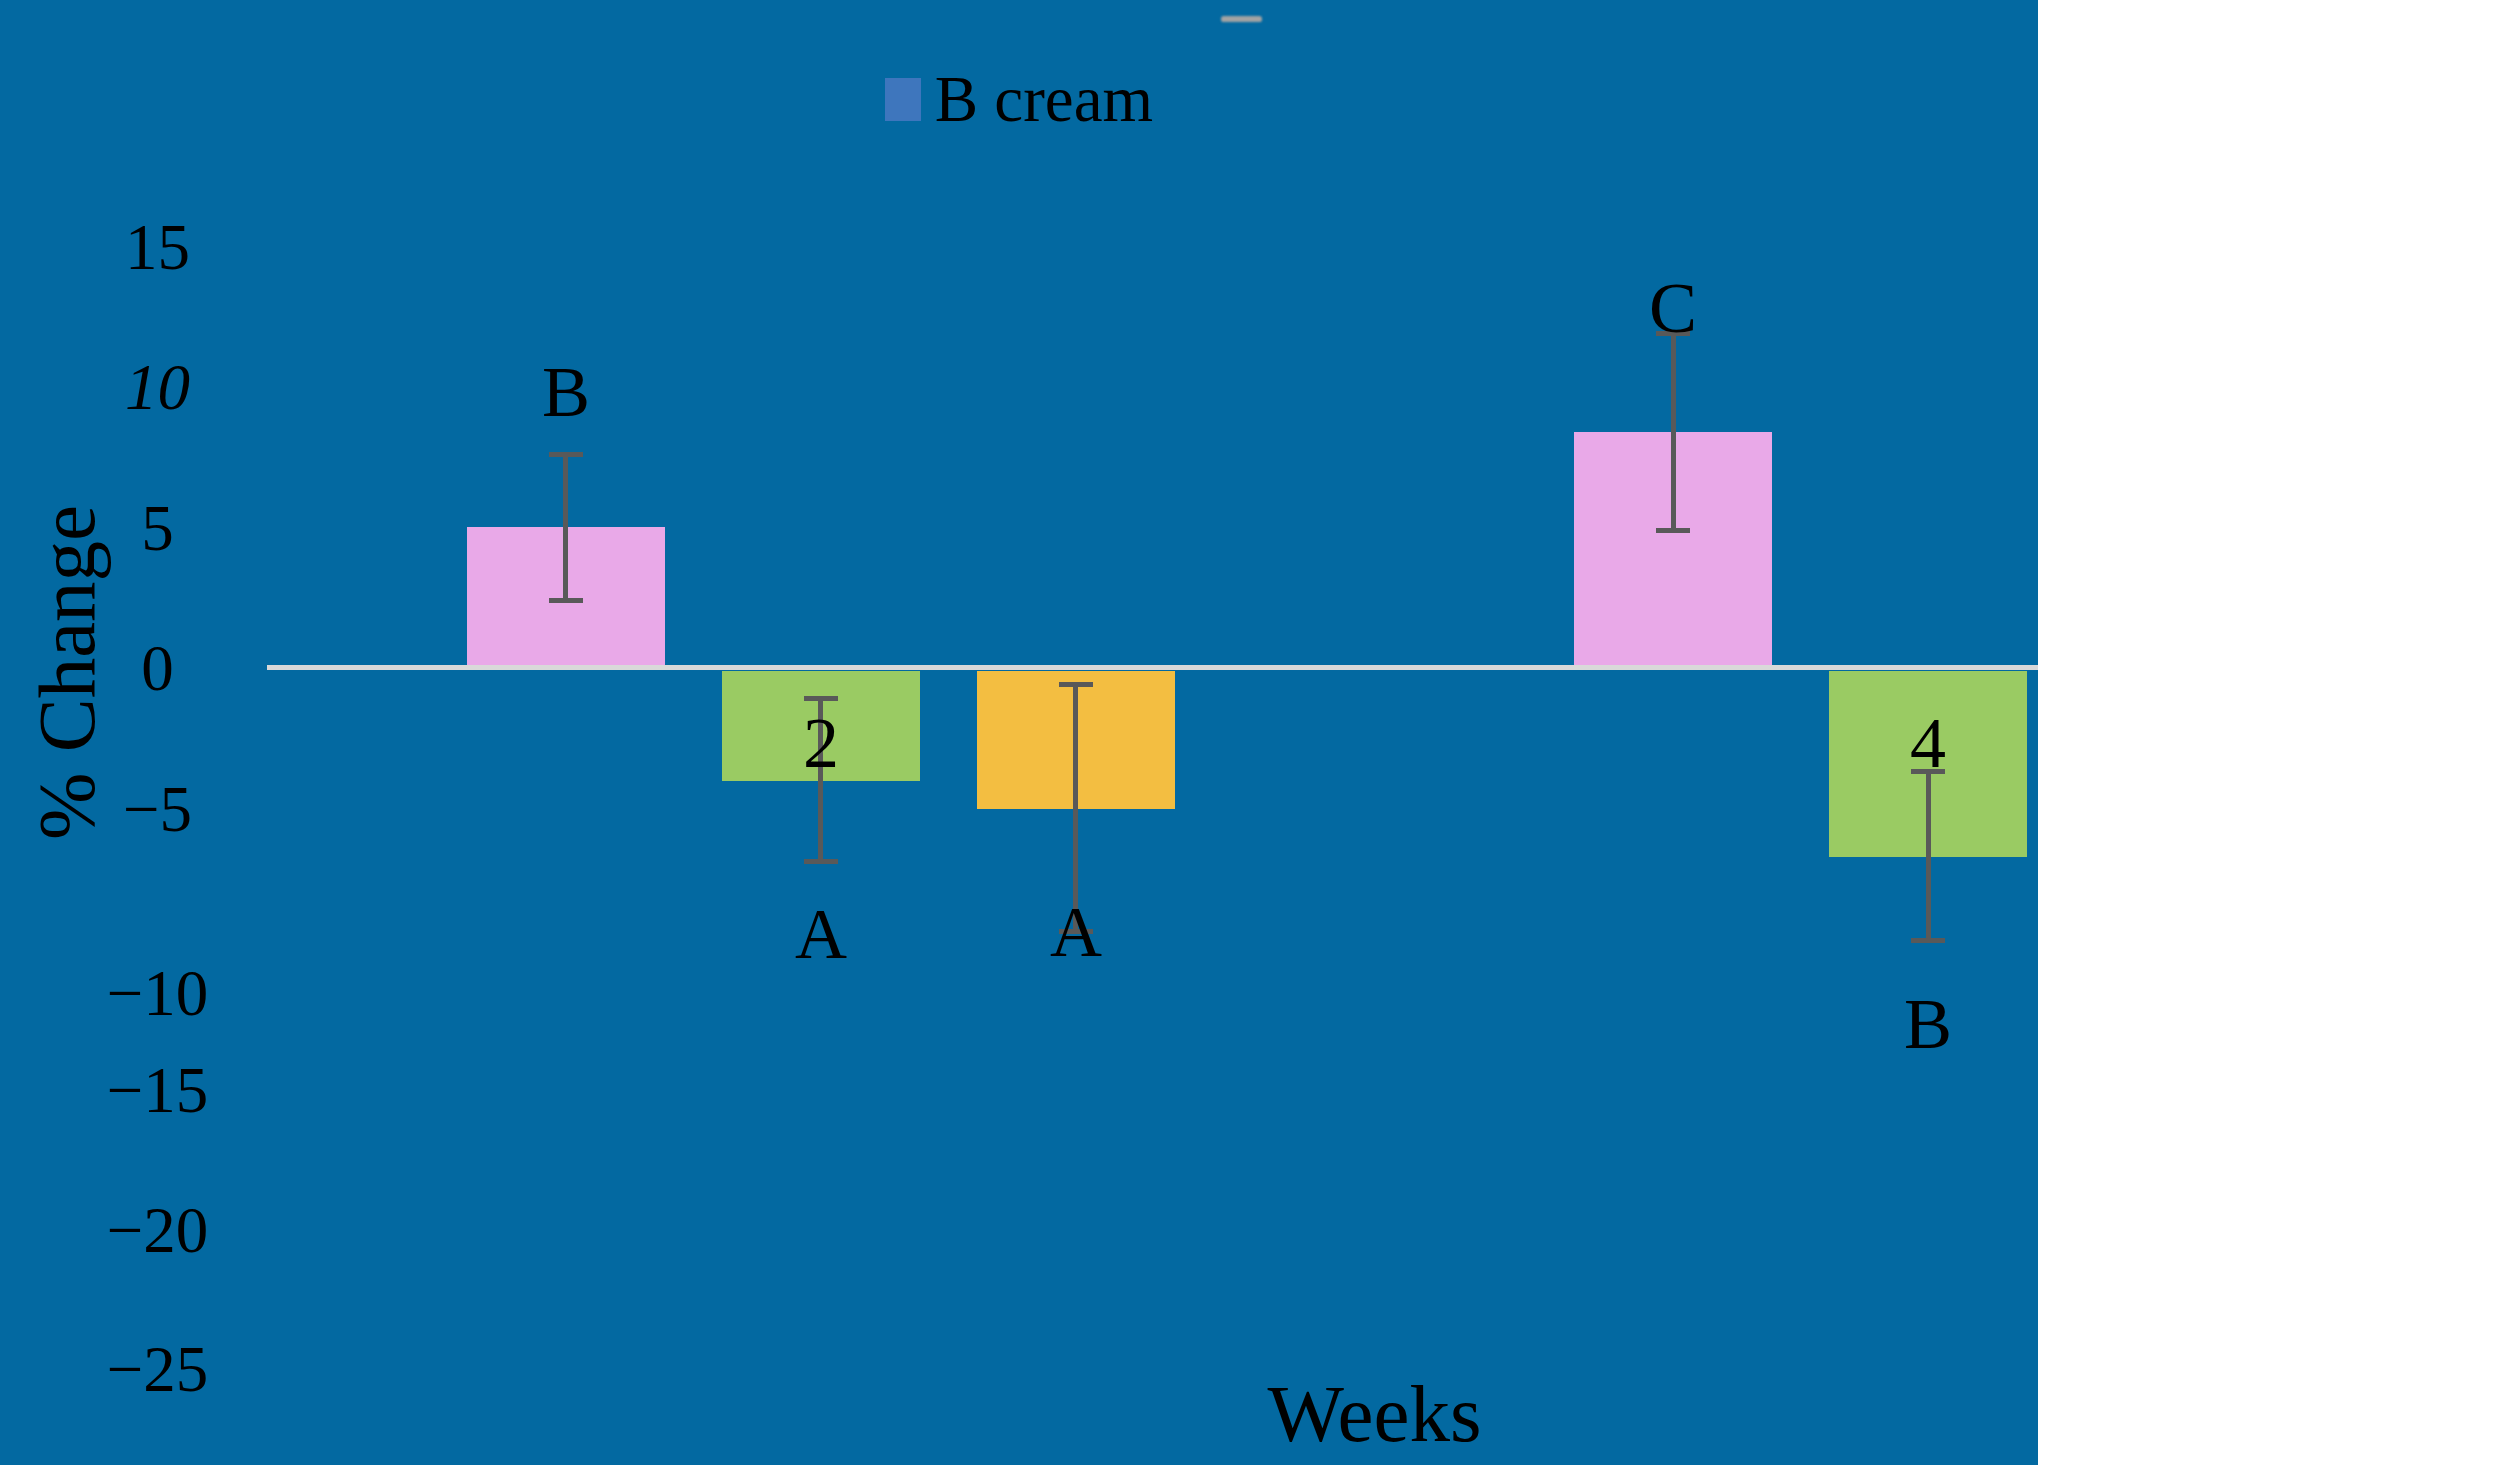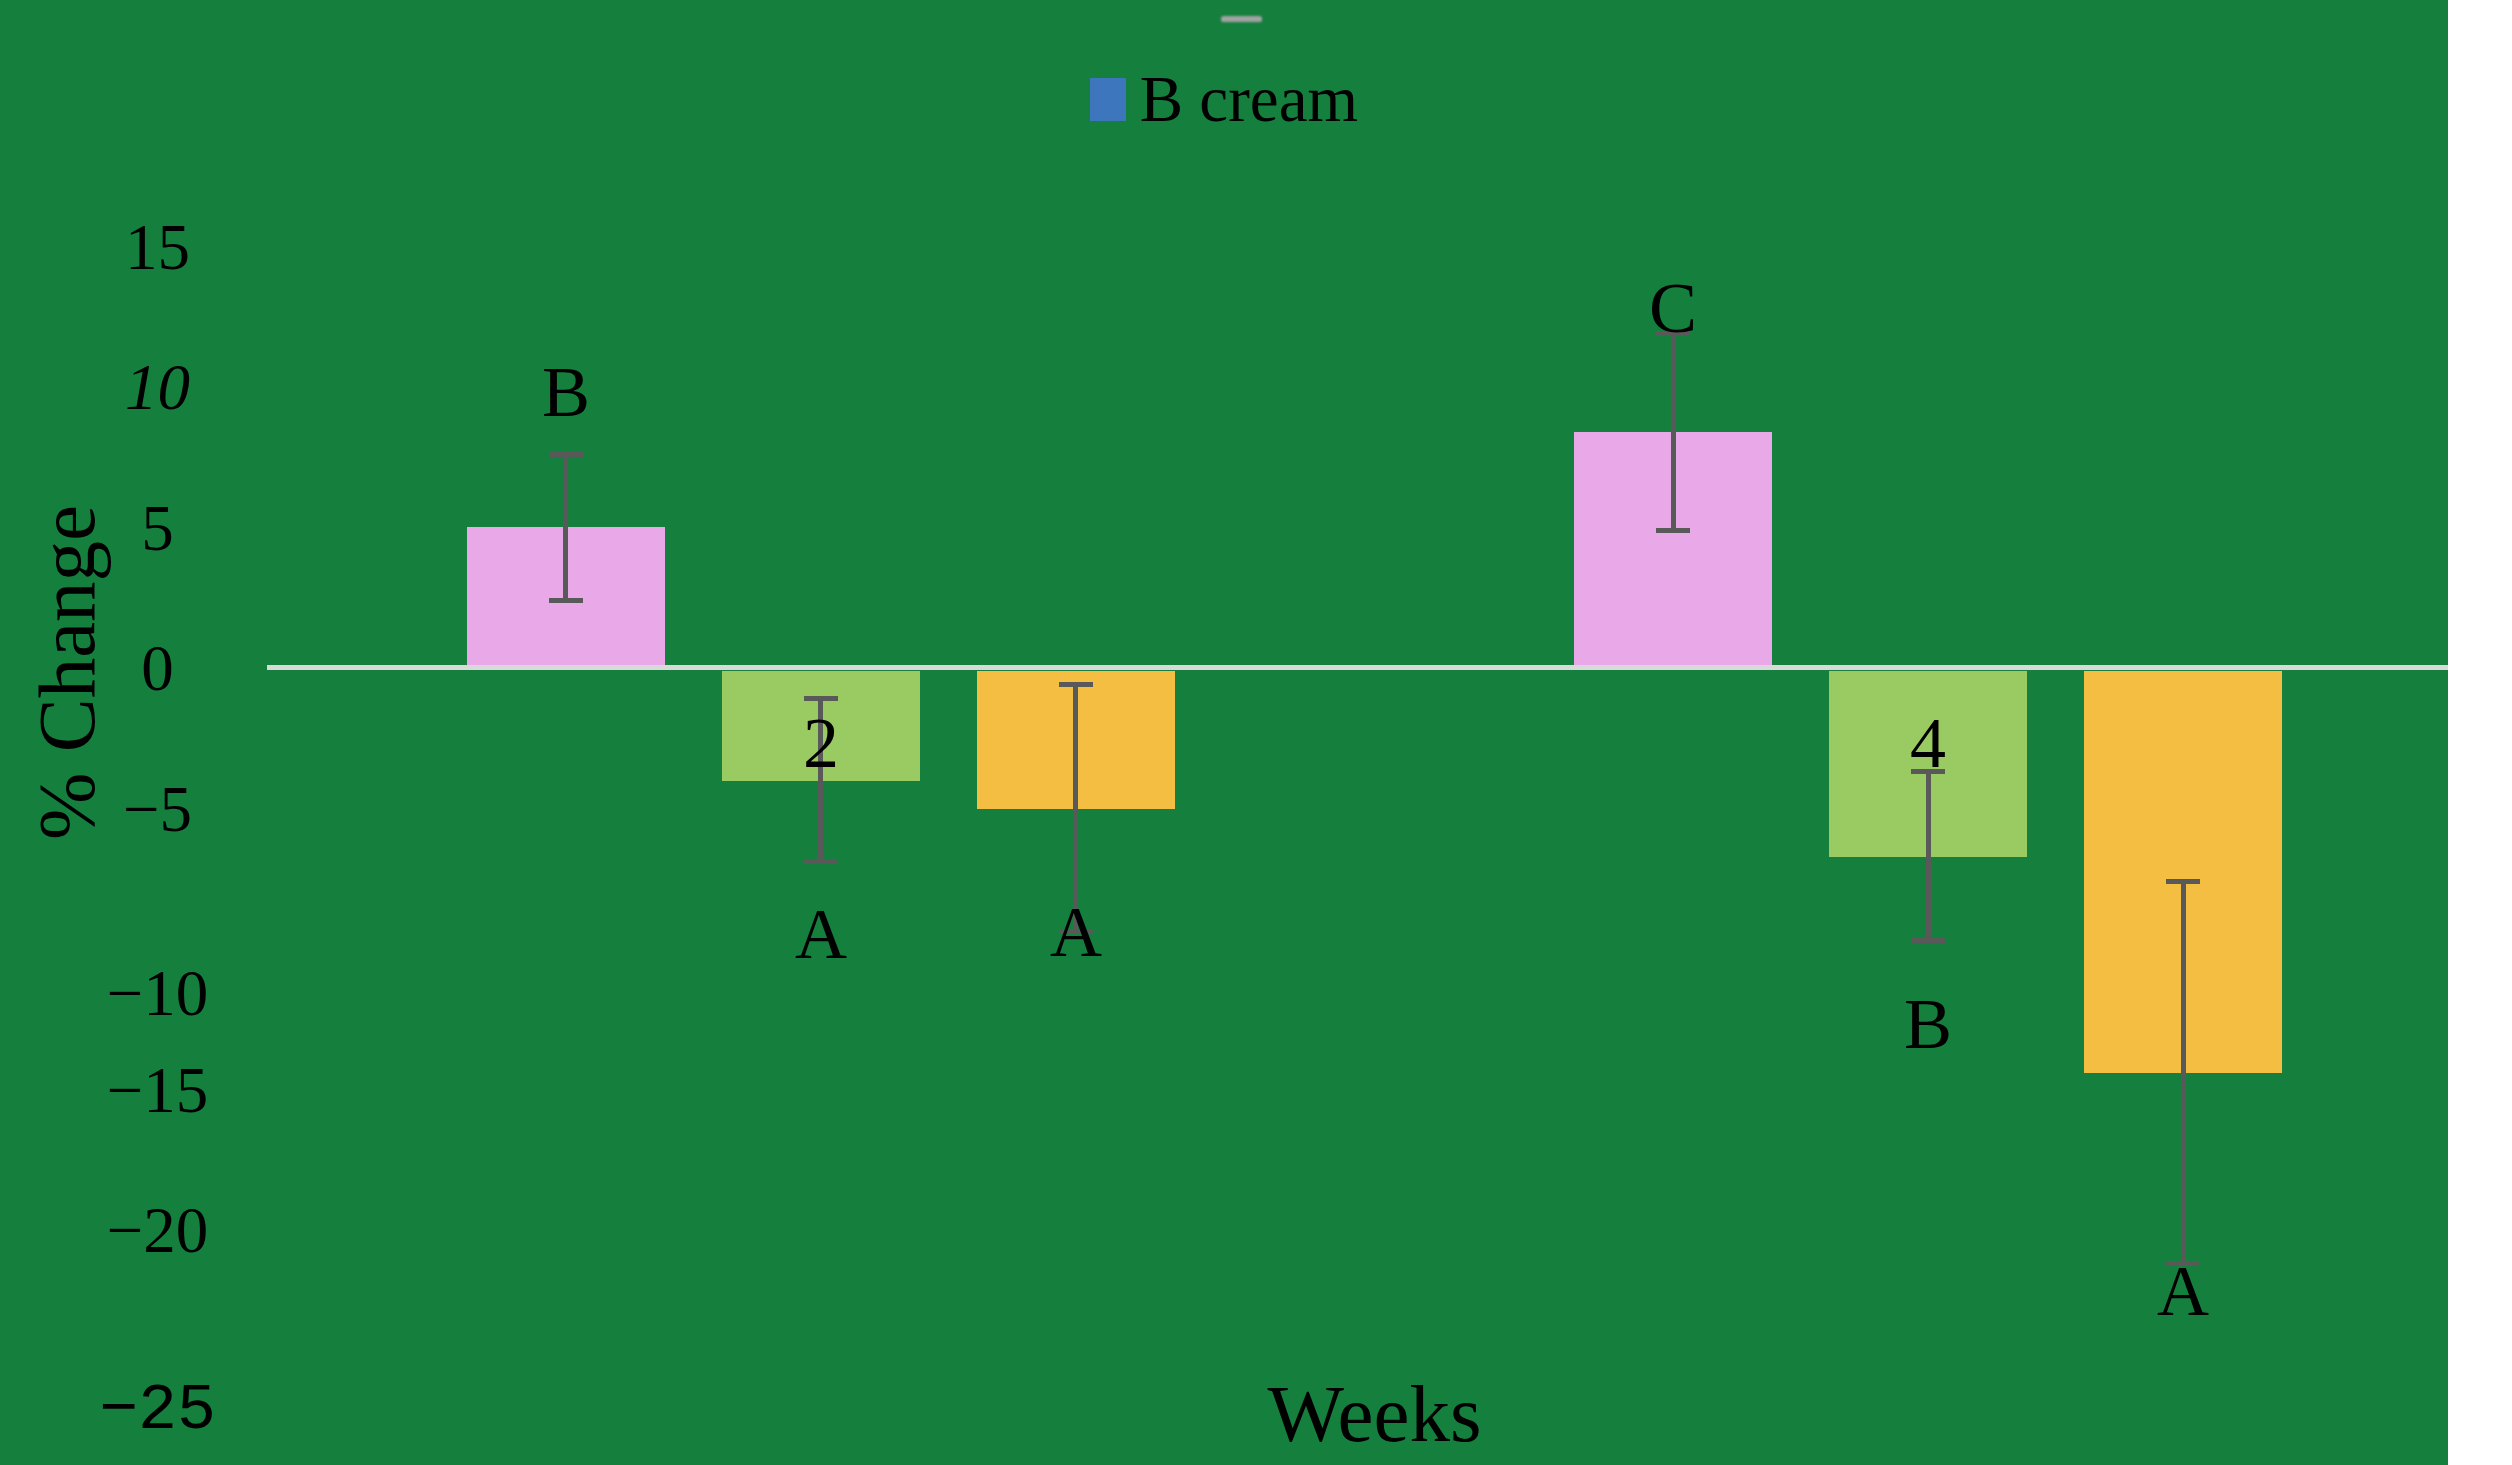--- a/index.html
+++ b/index.html
@@ -1,16 +1,16 @@
 <!DOCTYPE html>
 <html style="font-size:13.8px"><head>
 <meta charset="utf-8">
 <style>
   html,body{margin:0;padding:0;background:#ffffff;}
-  #fig{position:relative;width:2448px;height:1466px;background:#15803d;overflow:hidden;
+  #fig{position:relative;width:2038px;height:1466px;background:#0369a1;overflow:hidden;
        font-family:"Liberation Serif","DejaVu Serif",serif;color:#000;}
   #top-dash{position:absolute;left:1221px;top:16.4px;width:41px;height:6px;background:#a3a3a3;
             border-radius:2.6px;filter:blur(1.3px);}
   #legend{position:absolute;left:0;top:67px;width:100%;display:flex;justify-content:center;
           align-items:center;gap:90px;}
   .legend-item{display:flex;align-items:center;gap:13.8px;}
   .legend-swatch{width:36px;height:43px;display:inline-block;}
   .legend-label{font-size:65px;line-height:1;white-space:nowrap;}
   .tick{position:absolute;left:52px;width:211px;height:78px;line-height:78px;
         text-align:center;font-size:65px;}
@@ -40,21 +40,21 @@
     </div>
   <div id="plot">
       <div class="tick" style="top: 208px;">15</div>
       <div class="tick" style="top: 348px; font-style: italic;">10</div>
       <div class="tick" style="top: 489px;">5</div>
       <div class="tick" style="top: 629px;">0</div>
       <div class="tick" style="top: 770px;">−5</div>
       <div class="tick" style="top: 910px; margin-top: 44px;">−10</div>
       <div class="tick" style="top: 1051px;">−15</div>
       <div class="tick" style="top: 1191px;">−20</div>
-      <div class="tick" style="top: 1372px; font-family: Liberation Mono, monospace;">−25</div>
+      <div class="tick" style="top: 1330px;">−25</div>
       <div class="bar" style="left: 467px; top: 527px; width: 198px; height: 138px; background: rgb(233, 169, 232);"></div>
       <div class="bar" style="left: 722px; top: 671px; width: 198px; height: 110px; background: rgb(154, 203, 99);"></div>
       <div class="bar" style="left: 977px; top: 671px; width: 198px; height: 138px; background: rgb(243, 190, 65);"></div>
       <div class="bar" style="left: 1574px; top: 432px; width: 198px; height: 233px; background: rgb(233, 169, 232);"></div>
       <div class="bar" style="left: 1829px; top: 671px; width: 198px; height: 186px; background: rgb(154, 203, 99);"></div>
       <div class="bar" style="left: 2084px; top: 671px; width: 198px; height: 402px; background: rgb(243, 190, 65);"></div>
       <div class="zero-line" style="left: 267px; top: 665px; width: 2215px; height: 5.2px; background: rgb(217, 217, 217);"></div>
       <div class="err-line" style="left: 563px; top: 454px; height: 146px; background: rgb(89, 89, 89);"></div>
       <div class="err-cap" style="left: 549px; top: 452px; width: 34px; background: rgb(89, 89, 89);"></div>
       <div class="err-cap" style="left: 549px; top: 598px; width: 34px; background: rgb(89, 89, 89);"></div>

